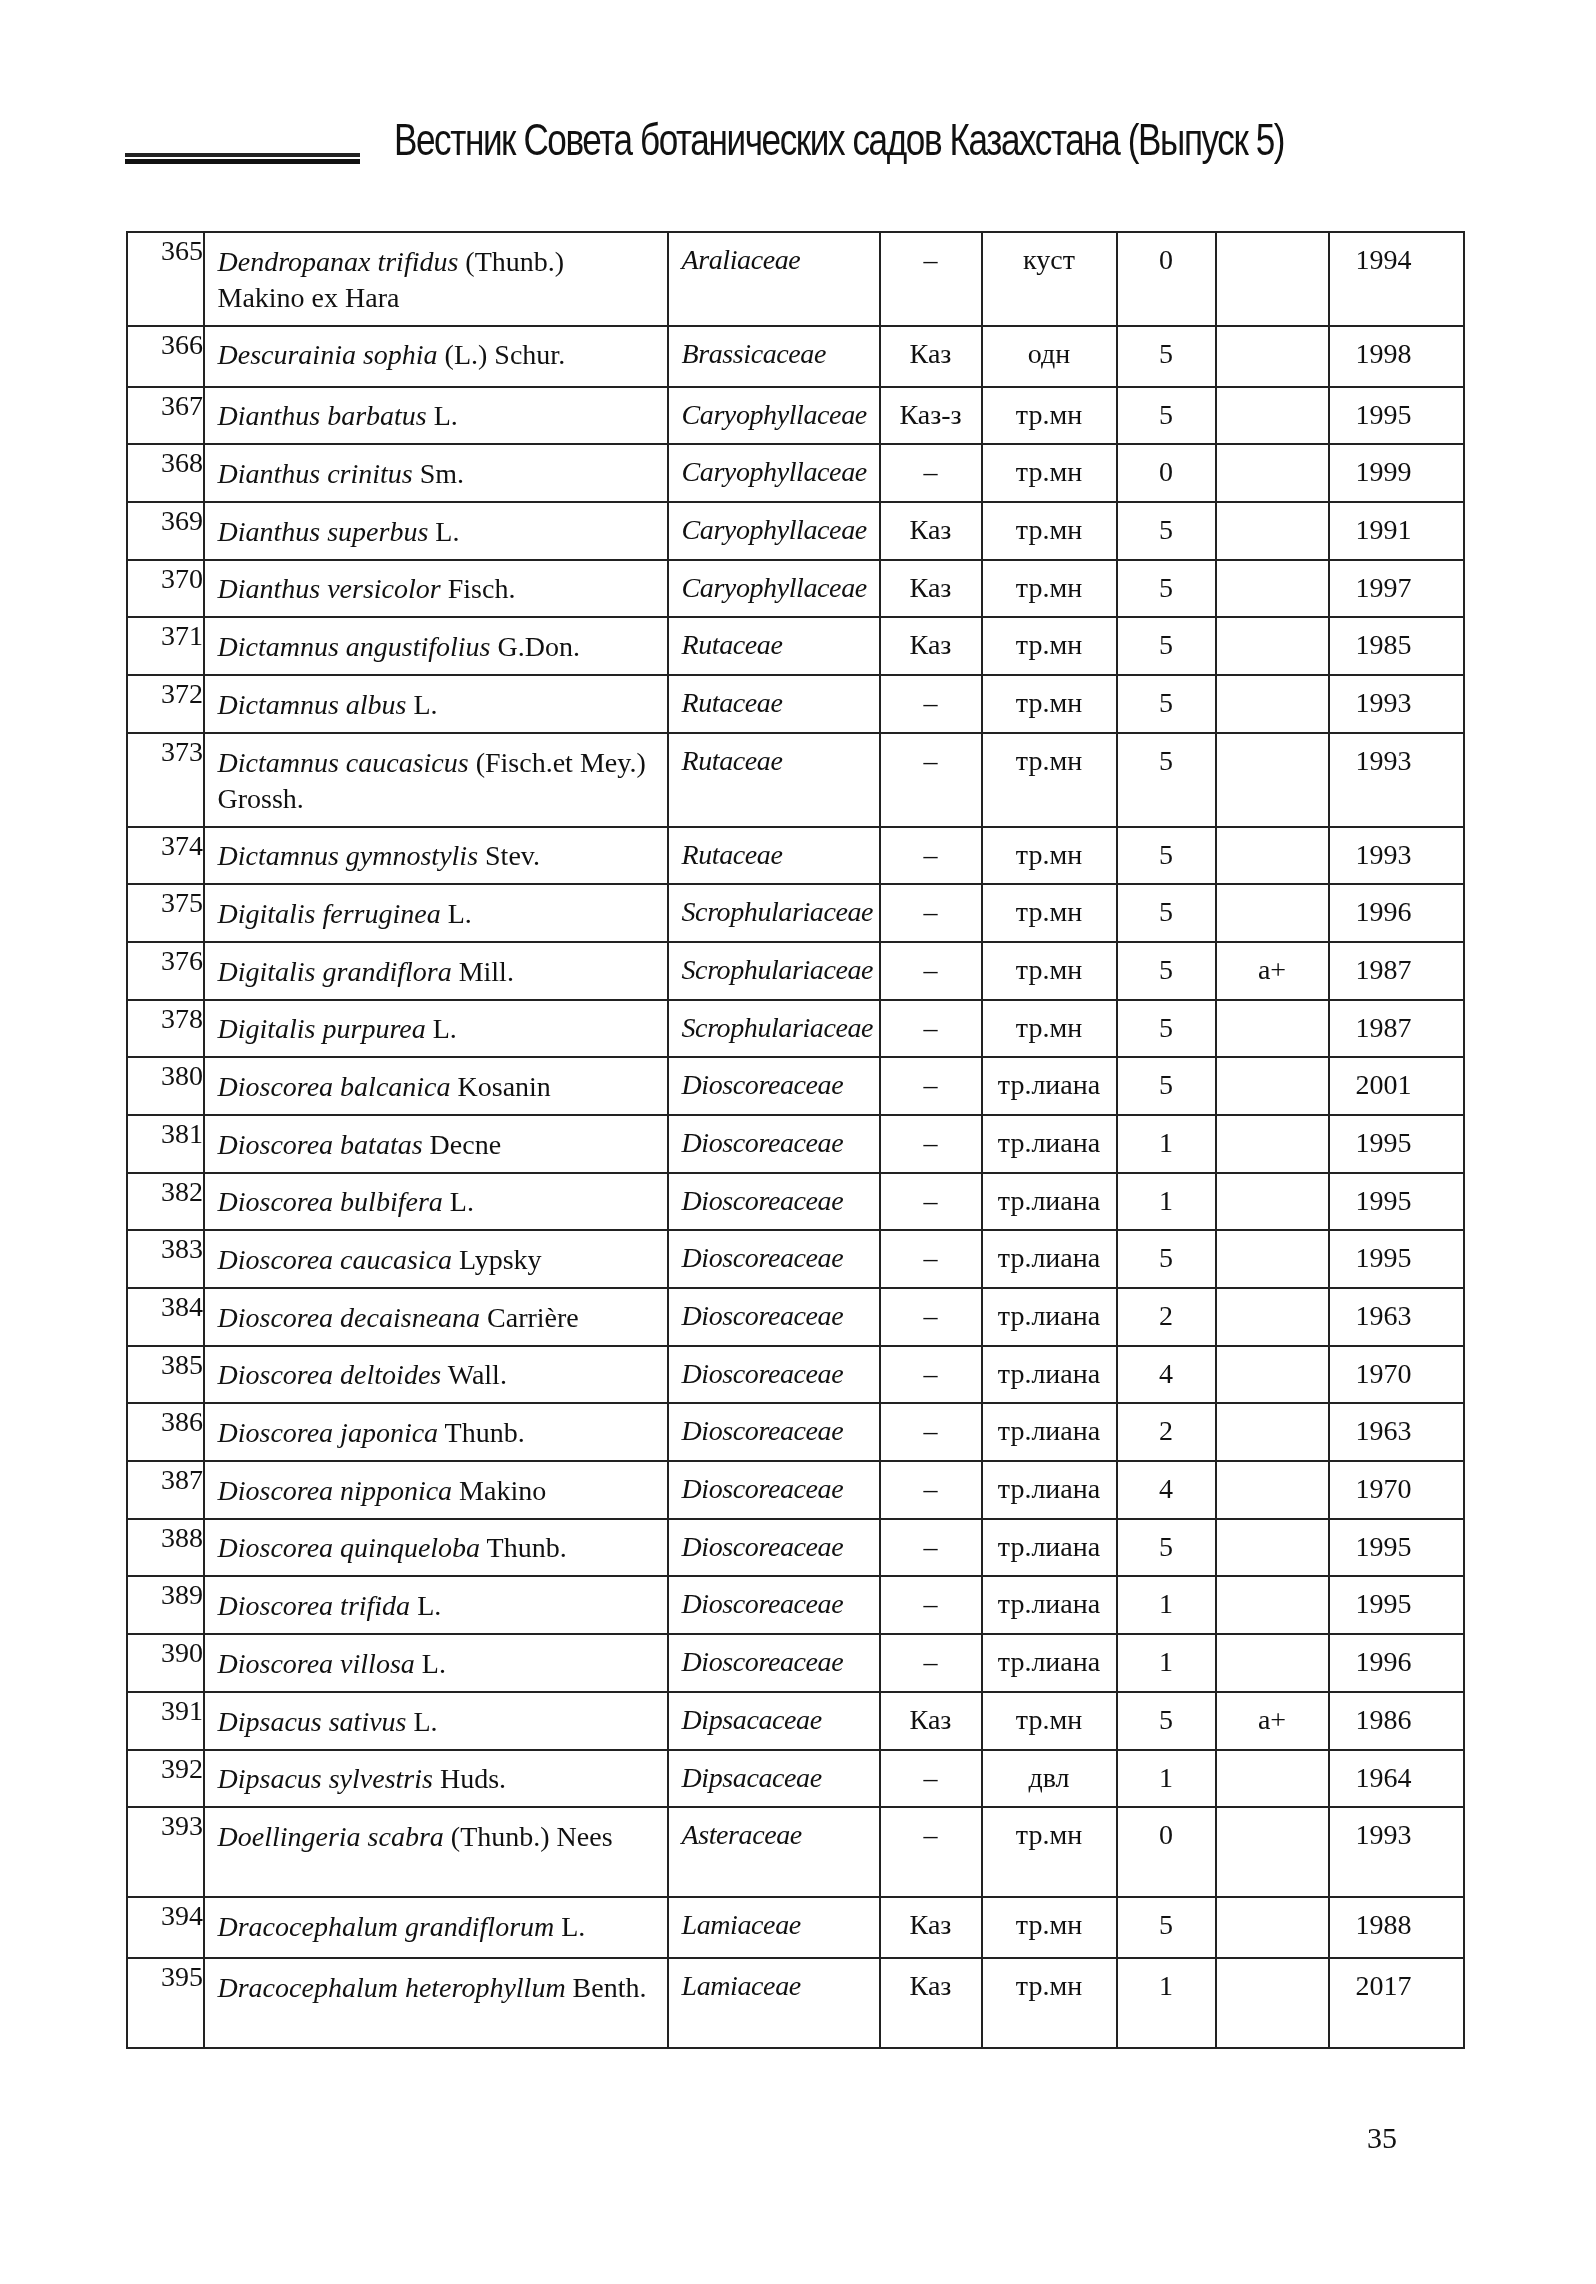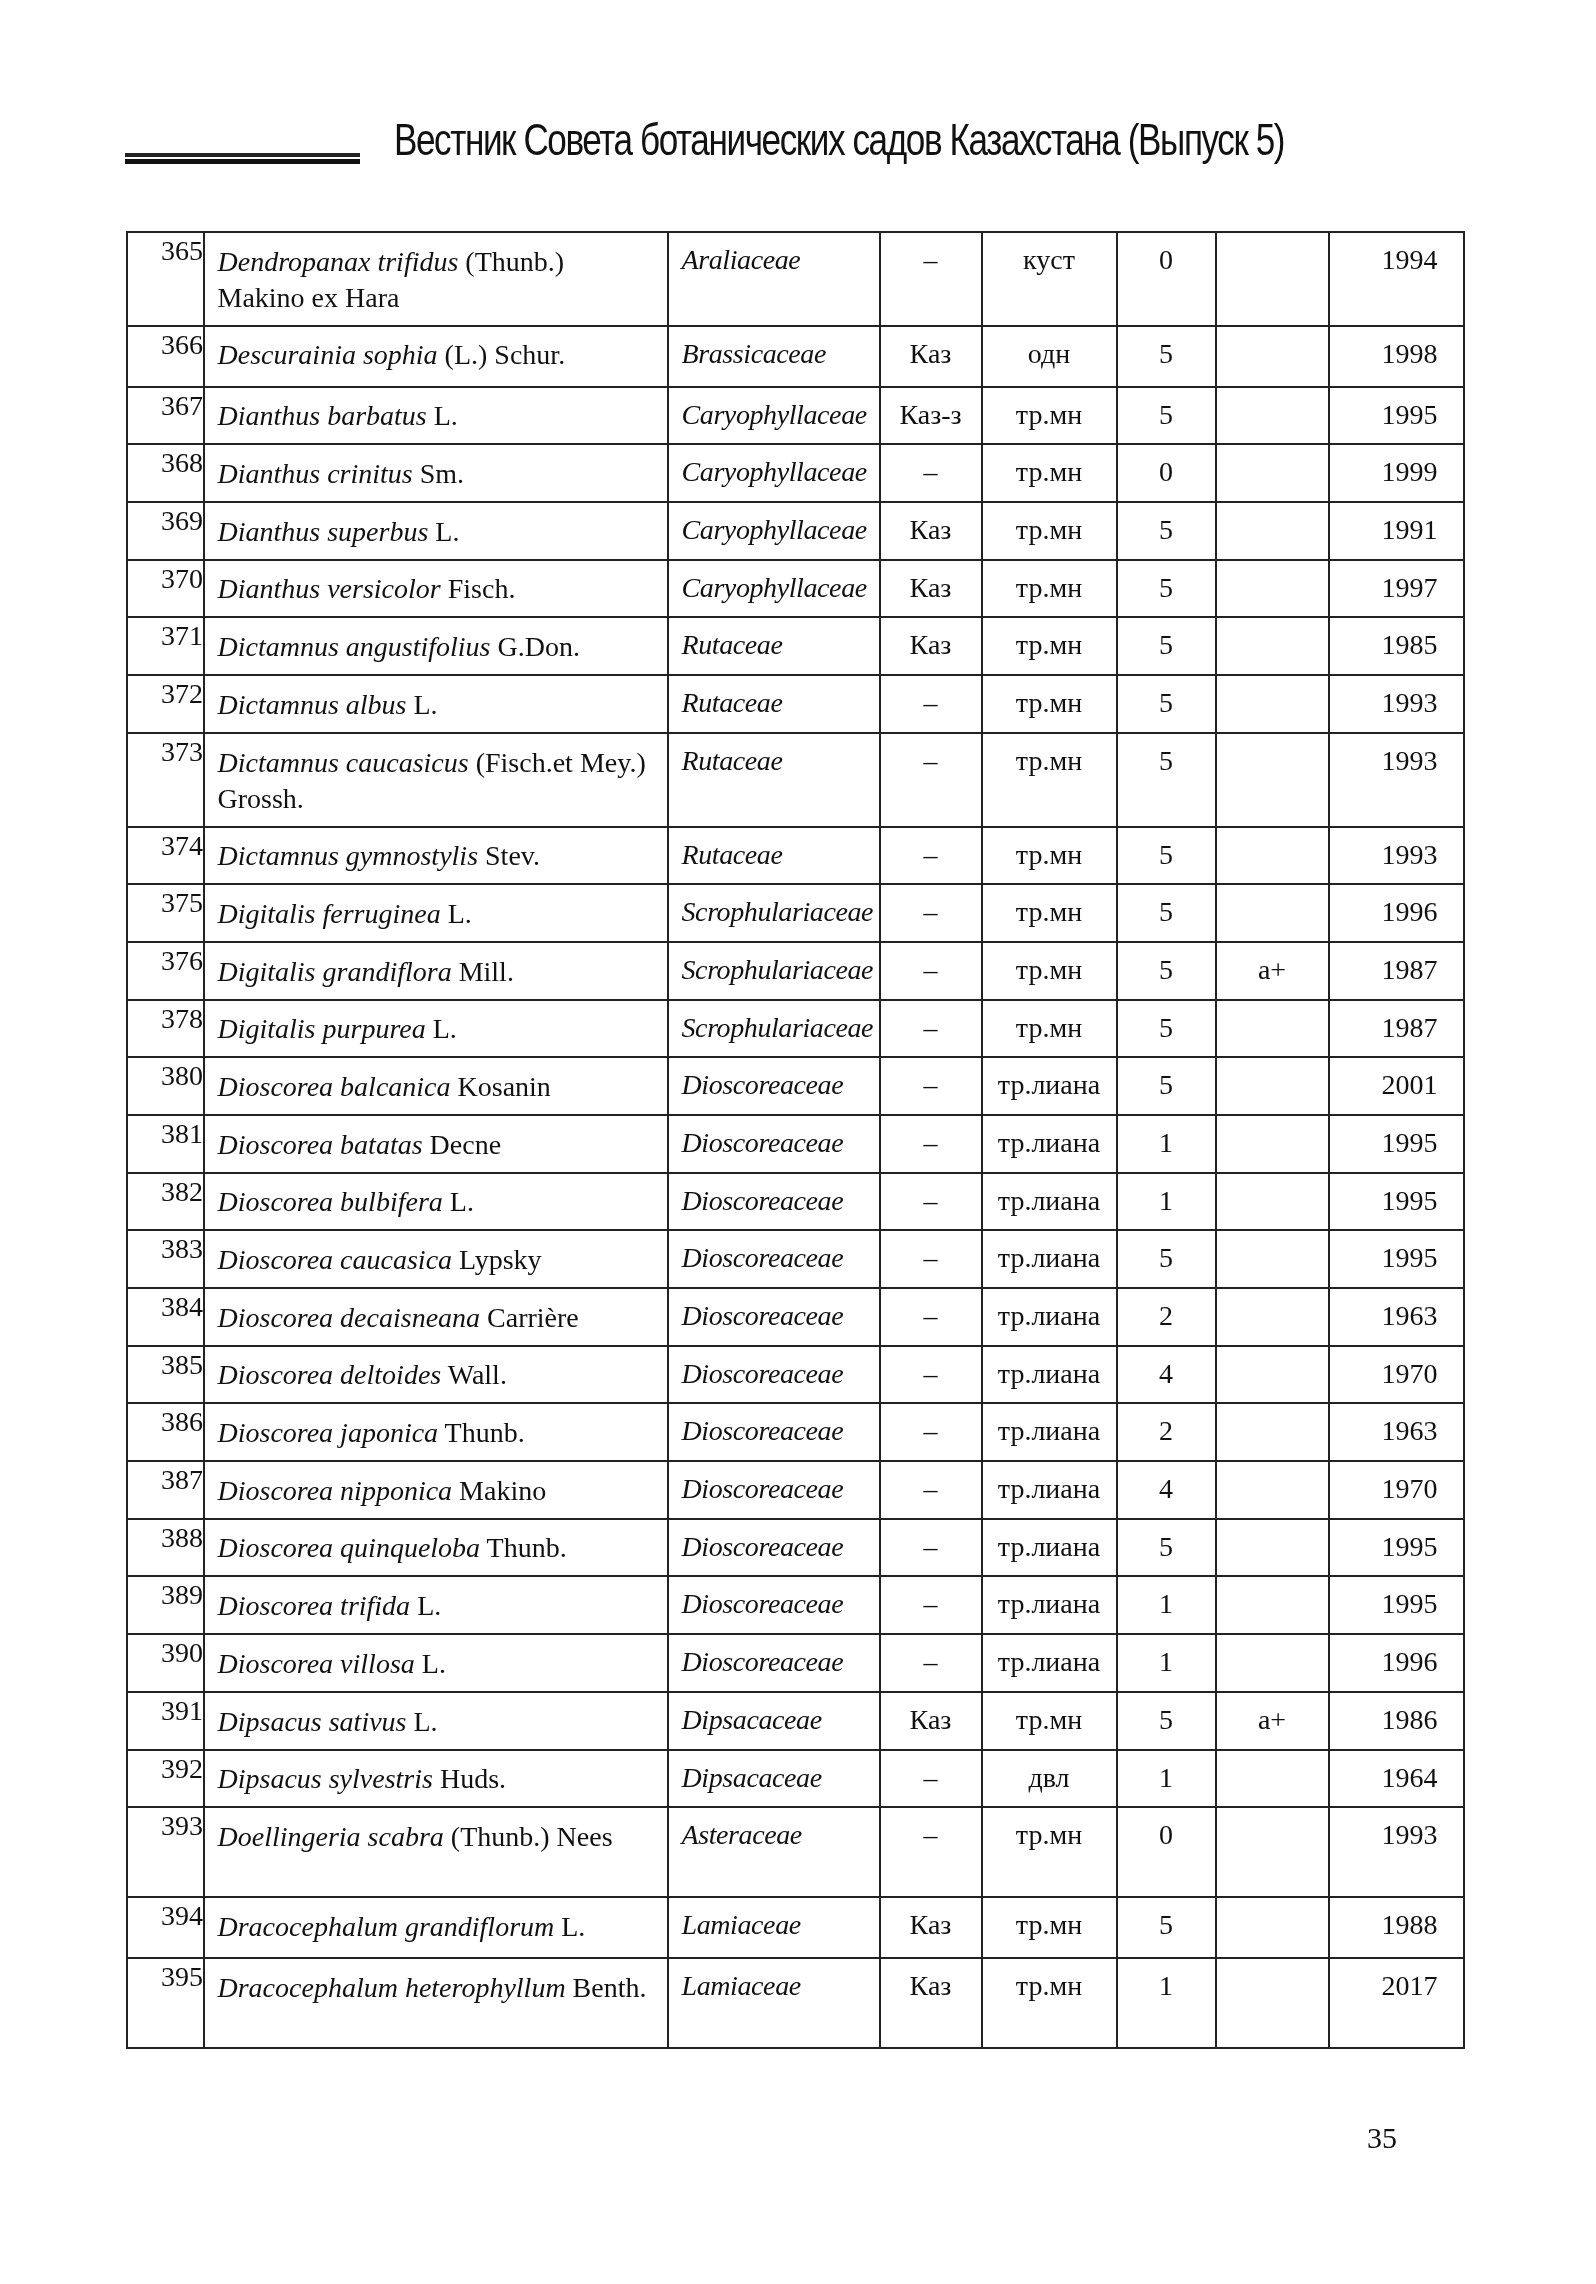--- a/index.html
+++ b/index.html
@@ -12,21 +12,21 @@
   .header-title { position: absolute; left: 269px; top: 7.2px; font-family: "Liberation Sans Narrow", "Liberation Sans", sans-serif; font-size: 45px; line-height: 54px; letter-spacing: -1.8px; transform: scaleX(0.78); transform-origin: left top; white-space: nowrap; color: #111; font-weight: normal; }
   table.plants { position: absolute; left: 126px; top: 231px; width: 1279px; border-collapse: collapse; table-layout: fixed; }
   table.plants td { border: 2.7px solid #222; vertical-align: top; padding: 0; font-size: 28px; line-height: 36px; }
   td.num { width: 75px; font-size: 19.7px; text-align: right; vertical-align: middle; }
   td.name { width: 437px; padding: 10.7px 12.5px 9px 12.5px !important; }
   td.fam { width: 188px; font-size: 22.4px; font-style: italic; padding: 9px 9px 0 12.5px !important; letter-spacing: -0.4px; }
   td.status { width: 100px; text-align: center; padding-top: 9px !important; }
   td.form { width: 133px; text-align: center; padding-top: 9px !important; }
   td.score { width: 97px; text-align: center; padding-top: 9px !important; }
   td.mark { width: 111px; text-align: center; padding-top: 9px !important; }
-  td.year { width: 108px; text-align: right; padding: 9px 25px 0 0 !important; font-family: Liberation Serif, serif; }
+  td.year { width: 108px; text-align: center; padding: 9px 25px 0 0 !important; font-family: Liberation Serif, serif; }
   .sp { font-style: italic; }
   .page-number { position: absolute; left: 1367px; top: 2121px; font-size: 30px; }
 </style>
 </head>
 <body>
 
 <div class="header">
   <div class="header-rule">
     <div class="l1"></div>
     <div class="gap"></div>

